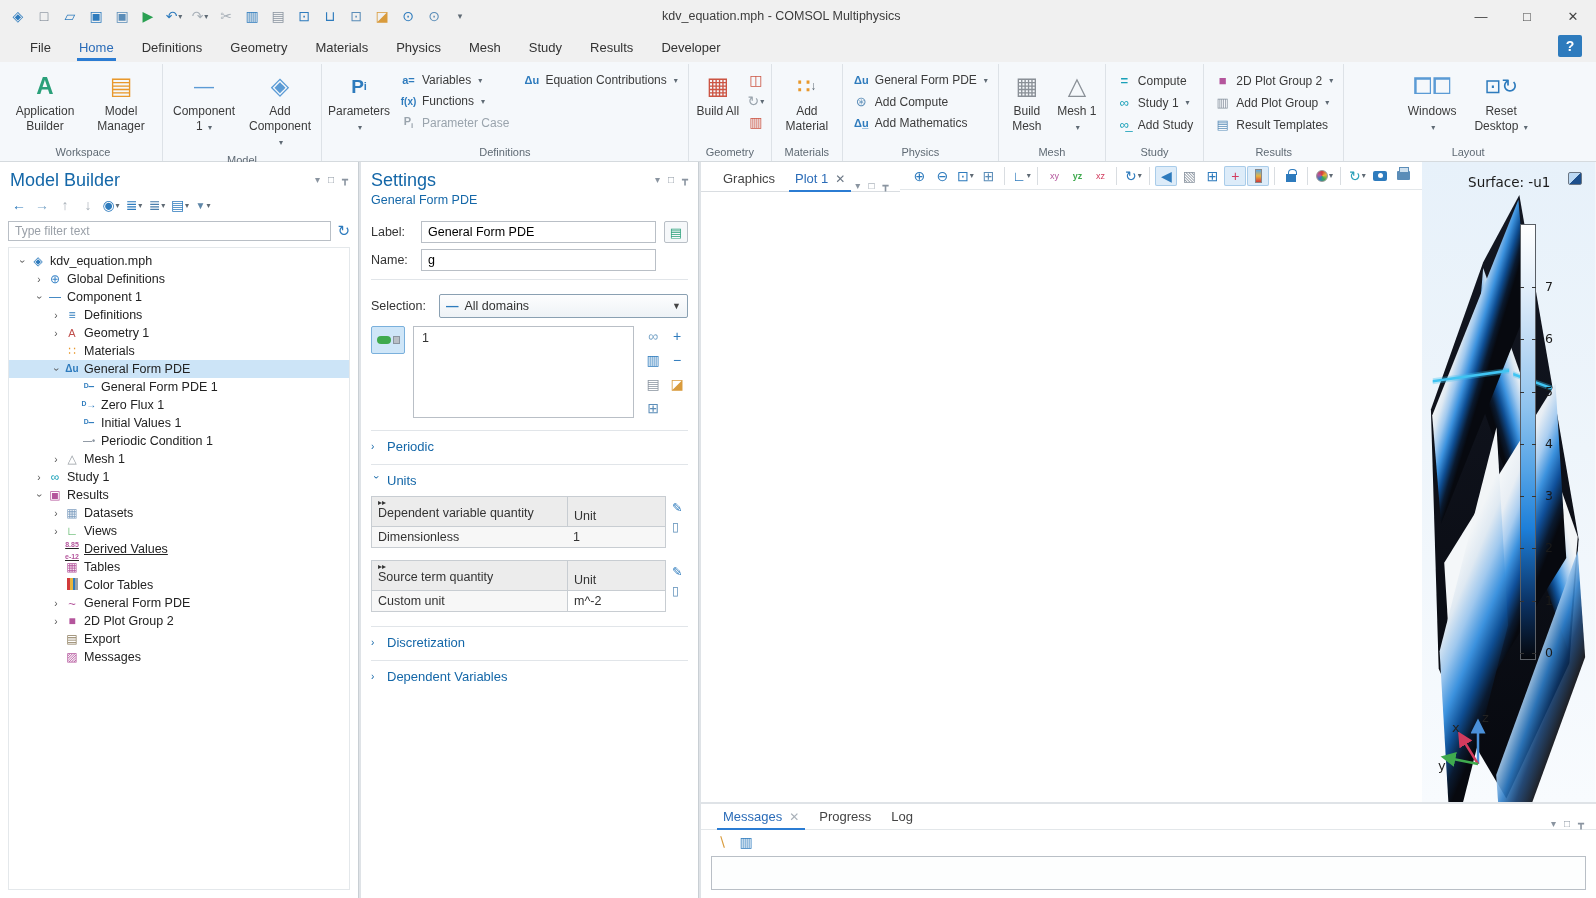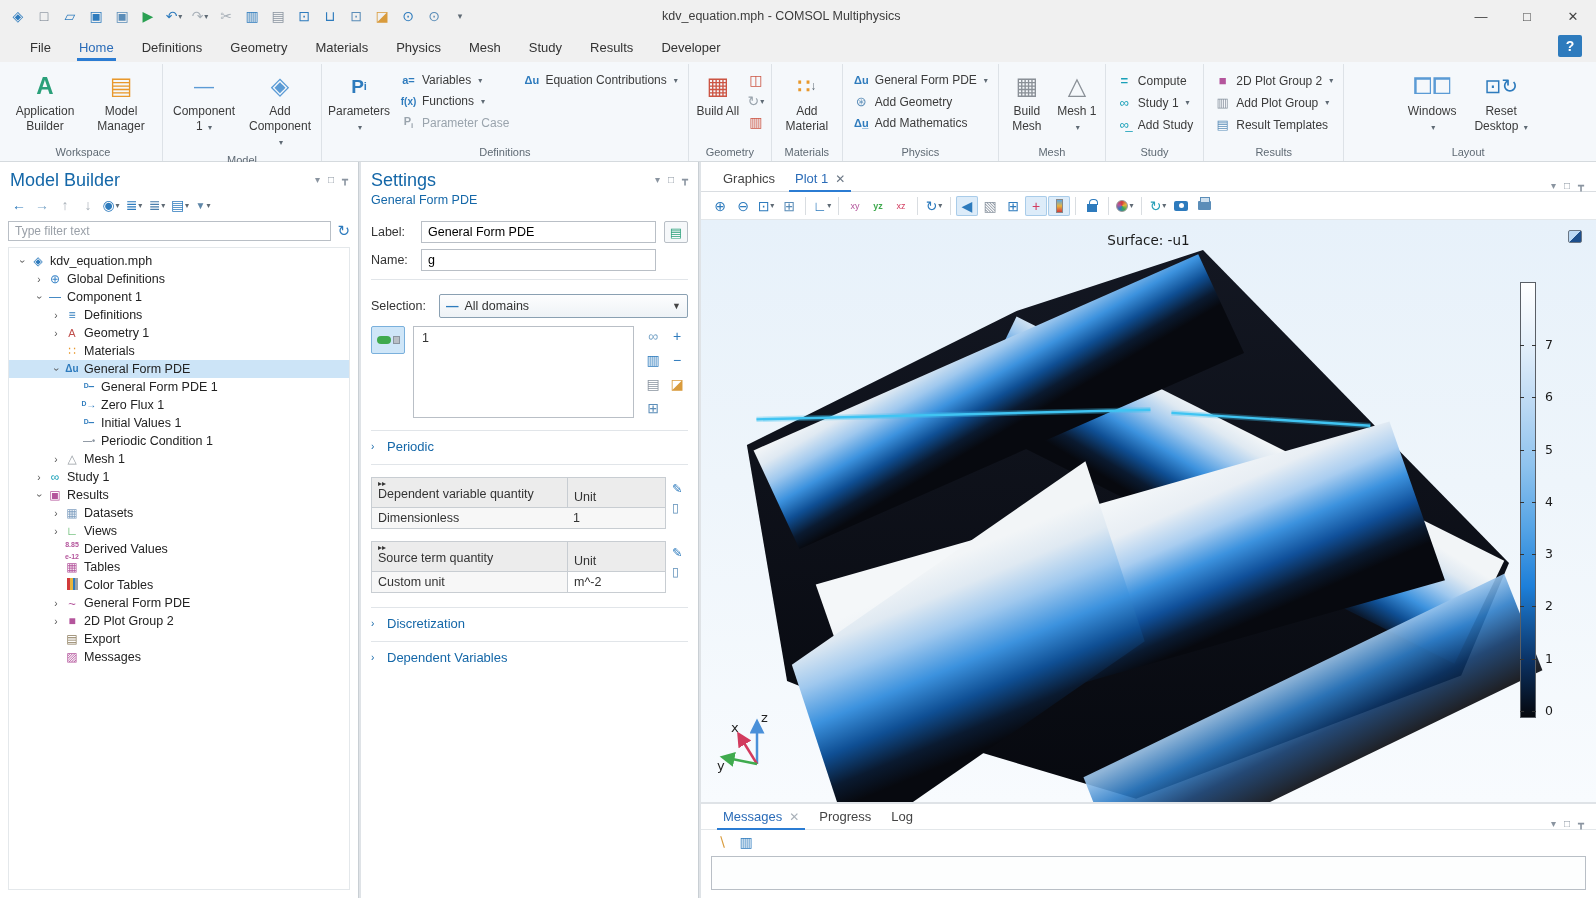--- a/index.html
+++ b/index.html
@@ -92,21 +92,21 @@
   .utable { display:grid; grid-template-columns:195px 98px; border:1px solid #c8cdd2; font-size:12.5px; margin:6px 0; }
   .utable .hc { background:#ececec; border-bottom:1px solid #c8cdd2; padding:3px 6px; }
   .utable .hc .hh { font-size:8px; color:#333; display:block; line-height:0.8; }
   .utable .cc { padding:3px 6px; background:#f7f7f7; }
   .utable .cc.editable { background:#fff; border-left:1px solid #c8cdd2; }
   .utable .hc + .hc { border-left:1px solid #c8cdd2; }
   .unit-wrap { display:flex; gap:6px; align-items:flex-start; }
   .unit-icons { display:flex; flex-direction:column; gap:4px; padding-top:10px; }
 
   
-  .graphics { flex:1; display:flex; flex-direction:column; min-height:0; }
+  .graphics { flex:1; display:flex; min-height:0; }
   .gtabs { height:30px; display:flex; align-items:flex-end; padding:0 12px; border-bottom:1px solid #d9dde1; position:relative; background:#fff; flex:0 0 auto; }
   .gtab { padding:5px 10px; font-size:13px; color:#444; position:relative; display:flex; align-items:center; gap:7px; }
   .gtab.active { color:#2b6cb8; }
   .gtab.active::after { content:""; position:absolute; left:4px; right:4px; bottom:-1px; height:2.5px; background:#2b7cd3; }
   .tclose { color:#6a7684; font-size:12px; }
   .gtoolbar { height:28px; display:flex; align-items:center; padding:0 8px; gap:1px; border-bottom:1px solid #e3e7ea; background:#fff; flex:0 0 auto; }
   .canvas { flex:1; position:relative; min-height:0; }
   .canvas svg.scene { position:absolute; inset:0; width:100%; height:100%; }
   .plot-title { position:absolute; top:12px; left:0; right:0; text-align:center; font-size:13.5px; color:#1a1a1a; font-family:"DejaVu Sans",sans-serif; }
   .colorbar { position:absolute; width:16px; border:1px solid #5a5f66;
@@ -318,21 +318,21 @@
     <div class="rgroup">
       <div class="rg-content">
         <div class="smallcol">
           <div class="rowbtn">
             <span class="ricon ticon" style="color:#2e7bbd;font-size:11px">Δu</span>
             <span>General Form PDE</span>
               <span class="caret">▾</span>
           </div>
           <div class="rowbtn">
             <span class="ricon" style="color:#5b8db8">⊛</span>
-            <span>Add Geometry</span>
+            <span>Add Compute</span>
           </div>
           <div class="rowbtn">
             <span class="ricon ticon" style="color:#2e7bbd;font-size:11px">Δu̲</span>
             <span>Add Mathematics</span>
           </div>
         </div>
       </div>
       <div class="rg-label">Physics</div>
     </div>
 
@@ -531,21 +531,21 @@
           <div class="trow" style="padding-left: 40px;">
             <span class="tarrow">›</span>
             <span class="tico" style="color: rgb(127, 159, 192);">▦</span>
             <span>Datasets</span>
           </div>
           <div class="trow" style="padding-left: 40px;">
             <span class="tarrow">›</span>
             <span class="tico" style="color: rgb(63, 170, 78);">∟</span>
             <span>Views</span>
           </div>
-          <div class="trow" style="padding-left: 40px;">
+          <div class="trow" style="padding-left: 40px; text-decoration: underline;">
             <span class="tarrow"></span>
             <span class="tico"><span class="dv-ico">8.85<br>e-12</span></span>
             <span>Derived Values</span>
           </div>
           <div class="trow" style="padding-left: 40px;">
             <span class="tarrow"></span>
             <span class="tico" style="color: rgb(180, 85, 156);">▦</span>
             <span>Tables</span>
           </div>
           <div class="trow" style="padding-left: 40px;">
@@ -643,20 +643,24 @@
         </div>
 
         <div class="sect">
           <div class="sect-h">
             <span class="sarr">›</span>
             <span>Periodic</span>
           </div>
         </div>
 
         <div class="sect">
+          <div class="sect-h">
+            <span class="sarr exp">›</span>
+            <span>Units</span>
+          </div>
           <div class="unit-wrap">
             <div class="utable">
               <div class="hc"><span class="hh">▸▸</span><span>Dependent variable quantity</span></div>
               <div class="hc" style="padding-top:12px">Unit</div>
               <div class="cc">Dimensionless</div>
               <div class="cc">1</div>
             </div>
             <div class="unit-icons">
               <span style="color:#2e7bbd">✎</span>
               <span style="color:#5b8db8">▯</span>

